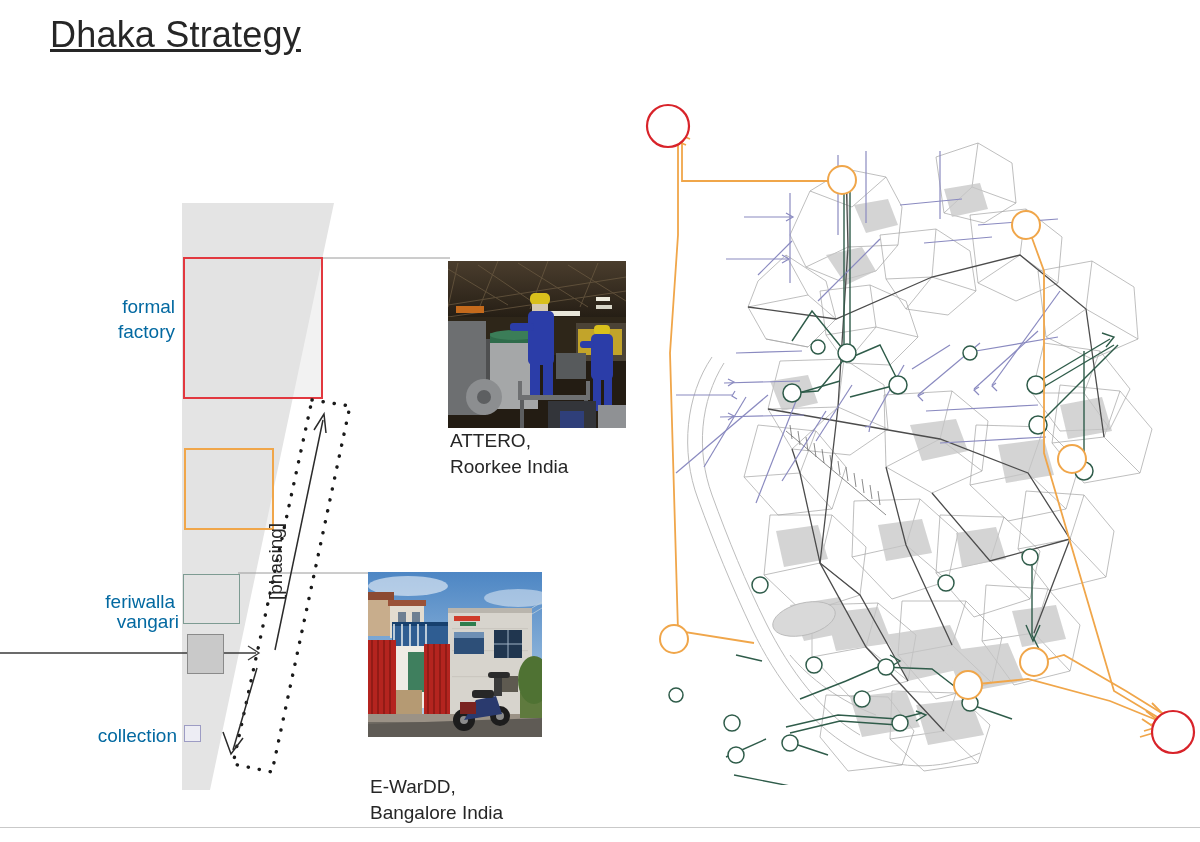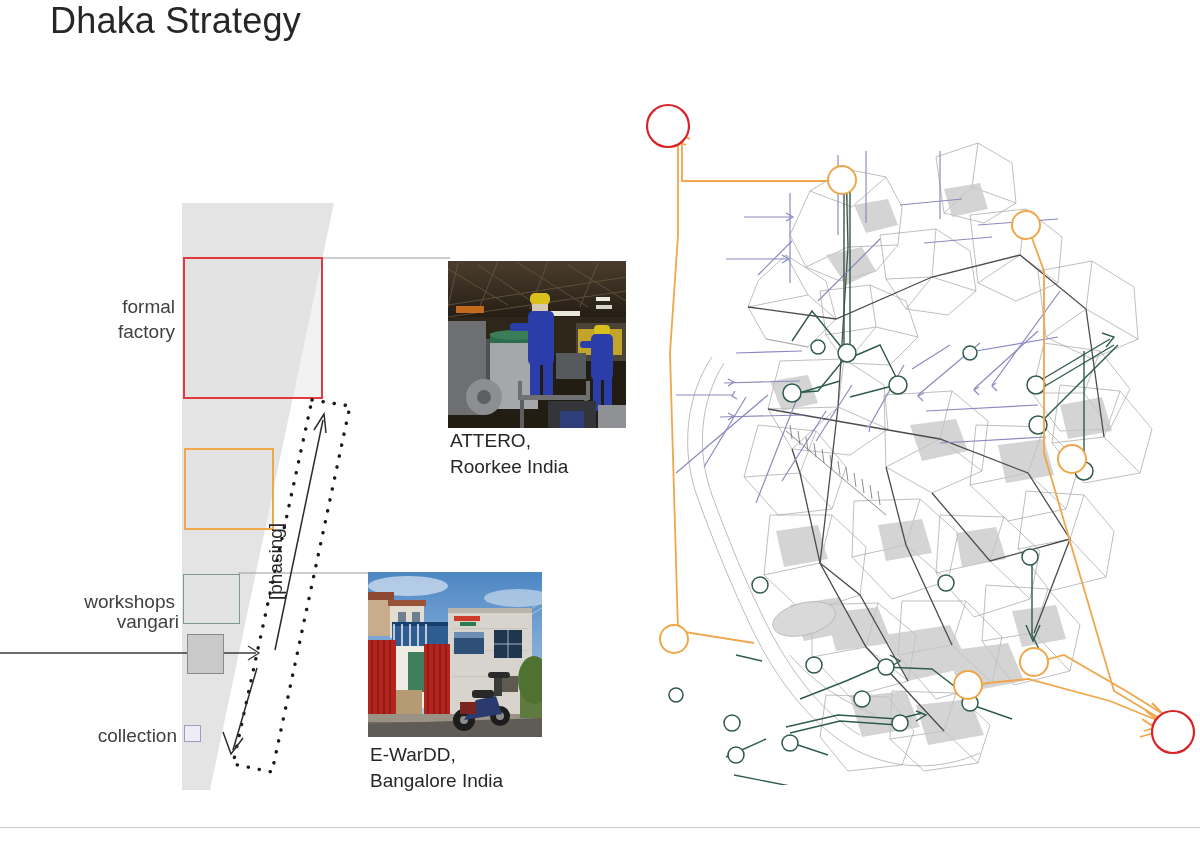--- a/index.html
+++ b/index.html
@@ -9,26 +9,27 @@
     font-family:"Liberation Sans", sans-serif;
     color:#231f20;
     overflow:hidden;
     position:relative;
   }
   #slide{position:absolute;inset:0;width:1200px;height:842px;}
 
   
   .title{
     position:absolute;
-    left:50px;top:0;
+    left:50px;top:14px;
     font-size:36px;
     font-weight:normal;
     letter-spacing:.2px;
     color:#262626;
     white-space:nowrap;
+    text-decoration:underline;
   }
 
   
   .footer-rule{
     position:absolute;left:0;top:827px;width:1200px;height:1px;
     background:#c9c9c9;
   }
 
   
   .diagram{position:absolute;left:0;top:0;width:660px;height:842px;}
@@ -40,21 +41,21 @@
   .stackbox{position:absolute;background:rgba(226,226,226,0.45);}
   .box-formal    {left:183px;top:257px;width:136px;height:138px;border:2px solid #e2383f;}
   .box-collect   {left:184px;top:448px;width:86px;height:78px; border:2px solid #f0a64a;}
   .box-workshops {left:183px;top:574px;width:55px;height:48px; border:1.6px solid #7d9b92;}
   .box-vangari   {left:187px;top:634px;width:35px;height:38px; border:1.4px solid #8a8a8a;background:#c9c9c9;}
   .box-feriwalla {left:184px;top:725px;width:15px;height:15px; border:1.4px solid #9d9cc4;background:#ededf4;}
 
   .lbl{
     position:absolute;
     font-size:19px;
-    color:#404040;
+    color:#0369a1;
     text-align:right;
     line-height:1.32;
     white-space:pre-line;
   }
   .lbl-formal   {left:30px;top:294px;width:145px;}
   .lbl-collect  {left:14px;top:458px;width:161px;}
   .lbl-workshop {left:30px;top:589px;width:145px;}
   .lbl-vangari  {left:30px;top:609px;width:149px;}
   .lbl-feriwalla{left:30px;top:723px;width:147px;}
 
@@ -74,21 +75,21 @@
   .photo-ewardd{left:368px;top:572px;width:174px;height:165px;}
 
   .cap{
     position:absolute;
     font-size:19px;
     color:#262626;
     line-height:1.36;
     white-space:pre-line;
   }
   .cap-attero{left:450px;top:428px;width:260px;}
-  .cap-ewardd{left:370px;top:742px;width:260px;}
+  .cap-ewardd{left:370px;top:774px;width:260px;}
 
   
   .map{position:absolute;left:640px;top:95px;width:560px;height:690px;}
 </style>
 </head>
 <body>
 
 <div id="slide">
 
   <div class="title">Dhaka Strategy</div>
@@ -109,21 +110,21 @@
     </svg>
 
     <div class="stackbox box-formal"></div>
     <div class="stackbox box-collect"></div>
     <div class="stackbox box-workshops"></div>
     <div class="stackbox box-vangari"></div>
     <div class="stackbox box-feriwalla"></div>
 
     <div class="lbl lbl-formal">formal
 factory</div>
-    <div class="lbl lbl-workshop">workshops</div>
+    <div class="lbl lbl-workshop">feriwalla</div>
     <div class="lbl lbl-vangari">vangari</div>
     <div class="lbl lbl-feriwalla">collection</div>
 
     <svg style="position:absolute;left:195px;top:390px;width:200px;height:400px;">
       <path d="M117,10 L155,16 L77,382 L38,374 Z" fill="none" stroke="#1a1a1a" stroke-width="3.4" stroke-linejoin="round" stroke-dasharray="0.2 11" stroke-linecap="round"></path>
 
       <line x1="80" y1="260" x2="128" y2="30" stroke="#2a2a2a" stroke-width="1.5"></line>
       <path d="M119,40 L129,24 L131,43" fill="none" stroke="#2a2a2a" stroke-width="1.5"></path>
 
       <line x1="62" y1="278" x2="38" y2="360" stroke="#2a2a2a" stroke-width="1.5"></line>

